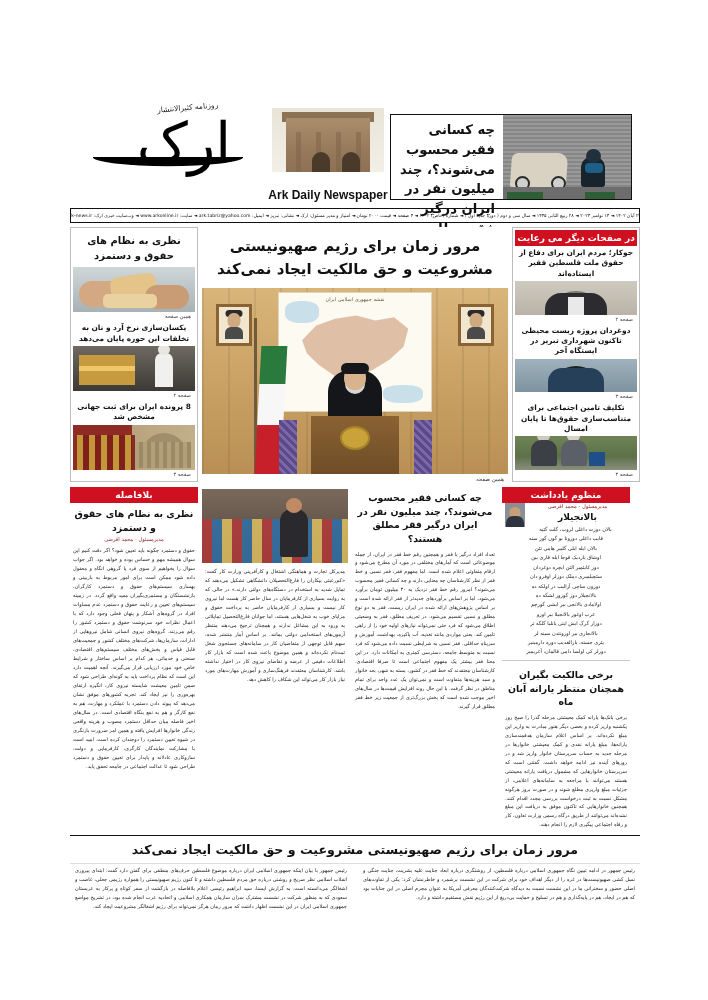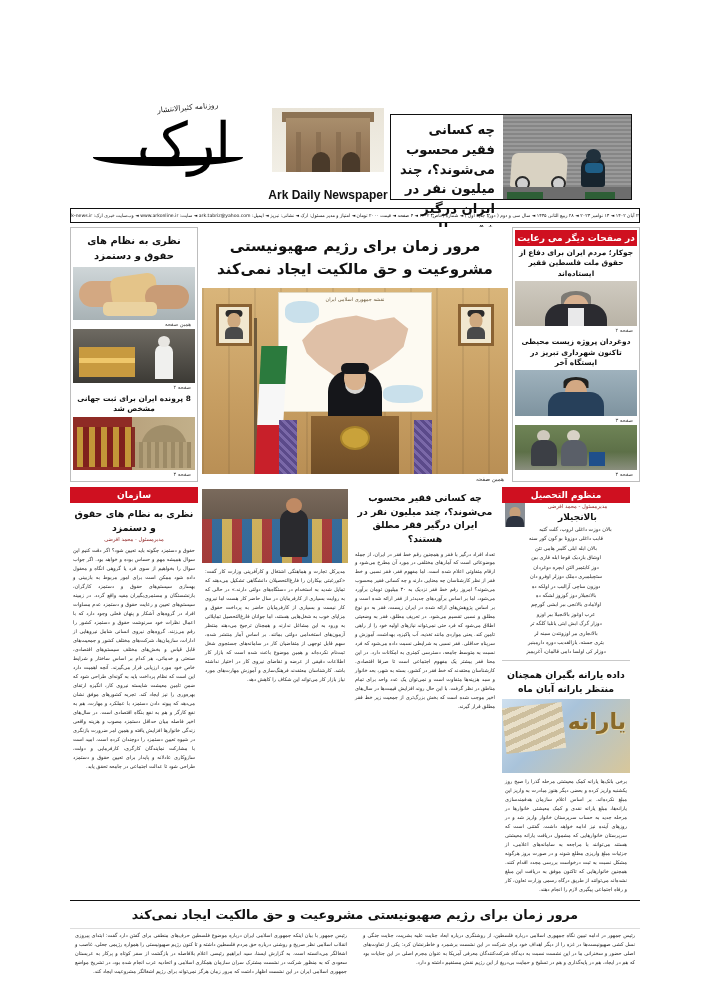--- a/index.html
+++ b/index.html
@@ -270,20 +270,21 @@
           <div class="side-title">نظری به نظام های حقوق و دستمزد</div>
 
           <div class="thumb t-bread">
             <div class="hand1"></div>
             <div class="loaf"></div>
             <div class="hand2"></div>
             <div class="loaf2"></div>
           </div>
           <div class="pagelabel">همین صفحه</div>
 
+          <div class="side-sub">یکسان‌سازی نرخ آرد و نان به تخلفات این حوزه پایان می‌دهد</div>
           <div class="thumb t-bakery">
             <div class="oven"></div>
             <div class="oven2"></div>
             <div class="worker"></div>
             <div class="whead"></div>
           </div>
           <div class="pagelabel">صفحه ۲</div>
 
           <div class="side-sub">8 پرونده ایران برای ثبت جهانی مشخص شد</div>
           <div class="thumb t-heritage">
@@ -344,57 +345,58 @@
           <div class="pagelabel">صفحه ۲</div>
 
           <div class="side-sub">دوغردان پروژه زیست محیطی تاکنون شهرداری تبریز در ایستگاه آخر</div>
           <div class="thumb t-man2">
             <div class="hair"></div>
             <div class="face"></div>
             <div class="suit"></div>
           </div>
           <div class="pagelabel">صفحه ۳</div>
 
+          <div class="side-sub">تکلیف تامین اجتماعی برای متناسب‌سازی حقوق‌ها تا پایان امسال</div>
           <div class="thumb t-bench">
             <div class="h1"></div>
             <div class="h2"></div>
             <div class="p1"></div>
             <div class="p2"></div>
             <div class="bag"></div>
           </div>
           <div class="pagelabel">صفحه ۴</div>
         </div>
       </div>
     </div>
 
     <div class="lowgrid">
 
       <div class="lcol c4">
-        <div class="redhead">سازمان</div>
+        <div class="redhead">بلافاصله</div>
         <div class="art-title">نظری به نظام های حقوق و دستمزد</div>
         <div class="byline">مدیرمسئول - محمد اقرضی</div>
         <div class="body">حقوق و دستمزد چگونه باید تعیین شود؟ اگر دقت کنیم این سوال همیشه مهم و حساس بوده و خواهد بود. اگر جواب سوال را بخواهیم از سوی فرد یا گروهی انگاه و معقول داده شود ممکن است برای امور مربوط به بازبینی و بهسازی سیستم‌های حقوق و دستمزد کارگران، بازنشستگان و مستمری‌بگیران مفید واقع گردد. در زمینه سیستم‌های تعیین و رعایت حقوق و دستمزد عدم مساوات افراد در گروه‌های آشکار و پنهان فعلی وجود دارد که با اعمال نظرات خود سرنوشت حقوق و دستمزد کشور را رقم می‌زنند. گروه‌های نیروی انسانی شامل نیروهایی از ادارات، سازمان‌ها، شرکت‌های مختلف کشور و جمعیت‌های قابل قیاس و بخش‌های مختلف سیستم‌های اقتصادی، صنعتی و خدماتی، هر کدام بر اساس ساختار و شرایط خاص خود مورد ارزیابی قرار می‌گیرند. آنچه اهمیت دارد این است که نظام پرداخت باید به گونه‌ای طراحی شود که ضمن تامین معیشت شایسته نیروی کار، انگیزه ارتقای بهره‌وری را نیز ایجاد کند. تجربه کشورهای موفق نشان می‌دهد که پیوند دادن دستمزد با عملکرد و مهارت، هم به نفع کارگر و هم به نفع بنگاه اقتصادی است. در سال‌های اخیر فاصله میان حداقل دستمزد مصوب و هزینه واقعی زندگی خانوارها افزایش یافته و همین امر ضرورت بازنگری در شیوه تعیین دستمزد را دوچندان کرده است. امید است با مشارکت نمایندگان کارگری، کارفرمایی و دولت، سازوکاری عادلانه و پایدار برای تعیین حقوق و دستمزد طراحی شود تا عدالت اجتماعی در جامعه تحقق یابد.</div>
       </div>
 
       <div class="lcol c3">
         <div class="photo-wide t-market">
           <div class="stall"></div>
           <div class="shopper"></div>
           <div class="shead"></div>
         </div>
         <div class="body">مدیرکل تجارت و هماهنگی اشتغال و کارآفرینی وزارت کار گفت: «کم‌رغبتی بیکاران را فارغ‌التحصیلان دانشگاهی تشکیل می‌دهند که تمایل شدید به استخدام در دستگاه‌های دولتی دارند.» در حالی که به روایت بسیاری از کارفرمایان در سال حاضر کار هست اما نیروی کار نیست و بسیاری از کارفرمایان حاضر به پرداخت حقوق و مزایای خوب به شغل‌هایی هستند، اما جوانان فارغ‌التحصیل تمایلاتی به ورود به این مشاغل ندارند و همچنان ترجیح می‌دهند منتظر آزمون‌های استخدامی دولتی بمانند. بر اساس آمار منتشر شده، سهم قابل توجهی از متقاضیان کار در سامانه‌های جستجوی شغل ثبت‌نام نکرده‌اند و همین موضوع باعث شده است که بازار کار اطلاعات دقیقی از عرضه و تقاضای نیروی کار در اختیار نداشته باشد. کارشناسان معتقدند فرهنگ‌سازی و آموزش مهارت‌های مورد نیاز بازار کار می‌تواند این شکاف را کاهش دهد.</div>
       </div>
 
       <div class="lcol c2">
         <div class="art-title">چه کسانی فقیر محسوب می‌شوند؟، چند میلیون نفر در ایران درگیر فقر مطلق هستند؟</div>
         <div class="body">تعداد افراد درگیر با فقر و همچنین رقم خط فقر در ایران، از جمله موضوعاتی است که آمارهای مختلفی در مورد آن مطرح می‌شود و ارقام متفاوتی اعلام شده است. اما مفهوم فقر، فقر نسبی و خط فقر از نظر کارشناسان چه معنایی دارند و چه کسانی فقیر محسوب می‌شوند؟ امروز رقم خط فقر نزدیک به ۳۰ میلیون تومان برآورد می‌شود، اما بر اساس برآوردهای جدیدتر از فقر ارائه شده است و بر اساس پژوهش‌های ارائه شده در ایران زیست، فقر به دو نوع مطلق و نسبی تقسیم می‌شود. در تعریف مطلق، فقر به وضعیتی اطلاق می‌شود که فرد حتی نمی‌تواند نیازهای اولیه خود را از راهی تامین کند. یعنی مواردی مانند تغذیه، آب پاکیزه، بهداشت، آموزش و سرپناه حداقلی. فقر نسبی به شرایطی نسبت داده می‌شود که فرد نسبت به متوسط جامعه، دسترسی کمتری به امکانات دارد. در این معنا فقر بیشتر یک مفهوم اجتماعی است تا صرفا اقتصادی. کارشناسان معتقدند که خط فقر در کشور، بسته به شهر، بعد خانوار و سبد هزینه‌ها متفاوت است و نمی‌توان یک عدد واحد برای تمام مناطق در نظر گرفت. با این حال روند افزایش قیمت‌ها در سال‌های اخیر موجب شده است که بخش بزرگ‌تری از جمعیت زیر خط فقر مطلق قرار گیرند.</div>
       </div>
 
       <div class="lcol c1">
-        <div class="redhead">منظوم التحصیل</div>
+        <div class="redhead">منظوم یادداشت</div>
         <div class="portrait-mini">
           <div class="pmf"></div>
           <div class="pmb"></div>
         </div>
         <div class="byline">مدیرمسئول - محمد اقرضی</div>
         <div class="poem-title">بالانجیلار</div>
         <div class="poem">
           <div>بالان دوزت داغلی لروب، گلت گئیه</div>
           <div>قایب داغلی دوزونا بو گون گور سنه</div>
           <div>بالان ایله ایلی گلیبر هامی تئن</div>
@@ -404,25 +406,21 @@
           <div>دوزون ساچی آزالیب در اولکه ده</div>
           <div>بالانجیلار دوز گوزوز لشگه ده</div>
           <div>اولامادی بالانجی بیر ایشی گورچم</div>
           <div>عرب اوغوز بالانجیلا بیر اوزو</div>
           <div>دوزار گرگ ایش ایتی یانلیا گلگه تر</div>
           <div>بالانجاری بیر اوزونتدن سینه لر</div>
           <div>یئری جسته، یازالقدیب دوره دارمینیر</div>
           <div>دوزلر کی اولسا دامی قالمان، آغریمیز</div>
         </div>
         <div class="divider"></div>
-        <div class="art-title">داده یارانه بگیران همچنان منتظر یارانه آبان ماه</div>
-        <div class="photo-wide t-yarane">
-          <div class="bills"></div>
-          <div class="word">یارانه</div>
-        </div>
+        <div class="art-title">برخی مالکیت بگیران همچنان منتظر یارانه آبان ماه</div>
         <div class="body">برخی بانک‌ها یارانه کمک معیشتی مرحله گذرا را صبح روز یکشنبه واریز کرده و بعضی دیگر هنوز مبادرت به واریز این مبلغ نکرده‌اند. بر اساس اعلام سازمان هدفمندسازی یارانه‌ها، مبلغ یارانه نقدی و کمک معیشتی خانوارها در مرحله جدید به حساب سرپرستان خانوار واریز شد و در روزهای آینده نیز ادامه خواهد داشت. گفتنی است که سرپرستان خانوارهایی که مشمول دریافت یارانه معیشتی هستند می‌توانند با مراجعه به سامانه‌های اعلامی، از جزئیات مبلغ واریزی مطلع شوند و در صورت بروز هرگونه مشکل نسبت به ثبت درخواست بررسی مجدد اقدام کنند. همچنین خانوارهایی که تاکنون موفق به دریافت این مبلغ نشده‌اند می‌توانند از طریق درگاه رسمی وزارت تعاون، کار و رفاه اجتماعی پیگیری لازم را انجام دهند.</div>
       </div>
     </div>
 
     <div style="margin-top:2px;">
       <div class="sec-head-bar">مرور زمان برای رژیم صهیونیستی مشروعیت و حق مالکیت ایجاد نمی‌کند</div>
       <div style="display:flex;flex-direction:row-reverse;gap:10px;padding:0 2px;">
         <div class="body j" style="flex:1;">رئیس جمهور با بیان اینکه جمهوری اسلامی ایران درباره موضوع فلسطین حرف‌های منطقی برای گفتن دارد گفت: ابتدای پیروزی انقلاب اسلامی نظر صریح و روشنی درباره حق مردم فلسطین داشته و تا کنون رژیم صهیونیستی را همواره رژیمی جعلی، غاصب و اشغالگر می‌دانسته است. به گزارش ایسنا، سید ابراهیم رئیسی اعلام بلافاصله در بازگشت از سفر کوتاه و پرکار به عربستان سعودی که به منظور شرکت در نشست مشترک سران سازمان همکاری اسلامی و اتحادیه عرب انجام شده بود، در تشریح مواضع جمهوری اسلامی ایران در این نشست اظهار داشت که مرور زمان هرگز نمی‌تواند برای رژیم اشغالگر مشروعیت ایجاد کند.</div>
         <div class="body j" style="flex:1;">رئیس جمهور در ادامه تبیین نگاه جمهوری اسلامی درباره فلسطین، از روشنگری درباره ابعاد جنایت علیه بشریت، جنایت جنگی و نسل کشی صهیونیست‌ها در غزه را از دیگر اهداف خود برای شرکت در این نشست برشمرد و خاطرنشان کرد: یکی از تفاوت‌های اصلی حضور و سخنرانی ما در این نشست نسبت به دیدگاه شرکت‌کنندگان معرفی آمریکا به عنوان مجرم اصلی در این جنایات بود که هم در ایجاد، هم در پایه‌گذاری و هم در تسلیح و حمایت بی‌دریغ از این رژیم نقش مستقیم داشته و دارد.</div>
       </div>

